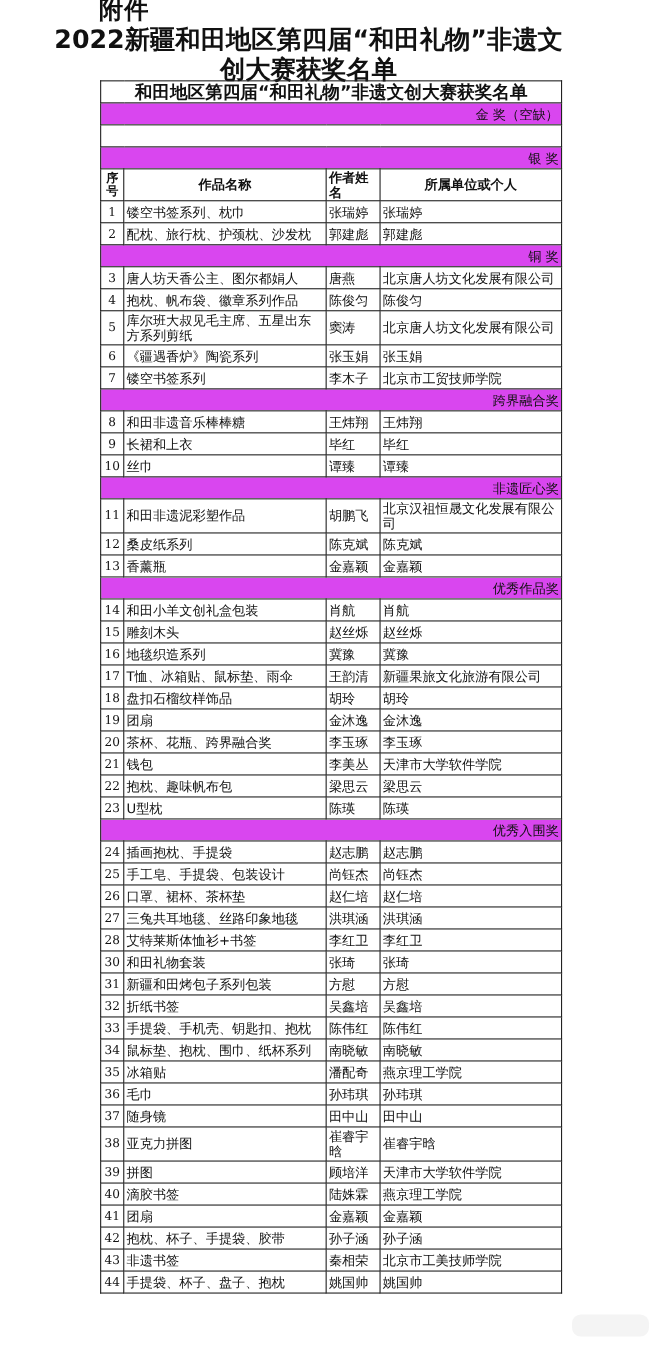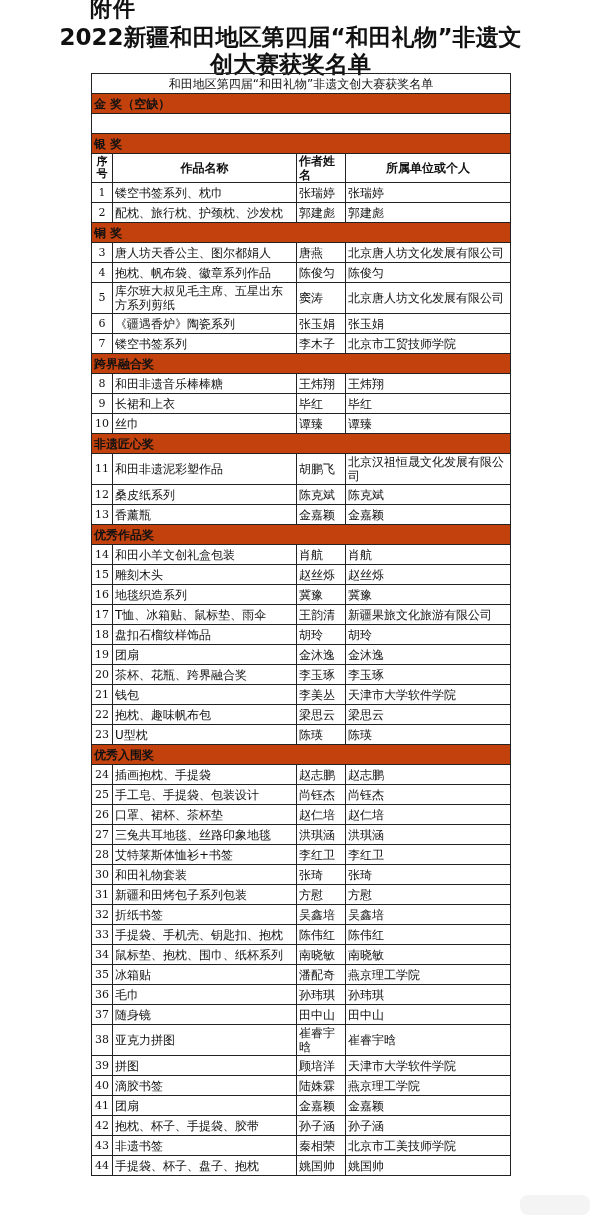--- a/index.html
+++ b/index.html
@@ -1,23 +1,23 @@
 <!DOCTYPE html>
 <html><head>
 <meta charset="utf-8">
 <style>
   html, body { margin:0; padding:0; background:#fff; }
   body { width:600px; height:1225px; position:relative; overflow:hidden; font-family:"DejaVu Sans", sans-serif; color:#111; }
   .attach { position:absolute; left:90px; top:-6px; font-size:22px; font-weight:bold; letter-spacing:1px; }
-  .title { position:absolute; left:12px; width:557px; top:24px; text-align:center; font-size:23px; font-weight:bold; line-height:27px; }
+  .title { position:absolute; left:2px; width:557px; top:24px; text-align:center; font-size:23px; font-weight:bold; line-height:27px; }
   table { position:absolute; left:91px; top:73px; width:419px; border-collapse:collapse; table-layout:fixed; font-size:12px; }
   td { border:1px solid #222; padding:0 2px; height:19px; line-height:14px; overflow:hidden; vertical-align:middle; }
   td.c0 { text-align:center; font-family:"DejaVu Serif", serif; font-size:11px; padding:0; }
-  td.band { background:#c2410c; text-align:left; font-weight:bold; }
-  td.top { text-align:center; font-weight:normal; font-size:12px; }
+  td.band { background:#d946ef; text-align:right; font-weight:normal; }
+  td.top { text-align:center; font-weight:bold; font-size:16px; }
   td.empty { height:19px; }
   tr.hdr td { font-weight:bold; height:28px; }
   tr.hdr td.h1, tr.hdr td.h3 { text-align:center; }
   tr.hdr td.h0 { font-size:11px; line-height:12px; text-align:center;margin-left:23px; }
   tr.tall td { height:30px; }
   .wm { position:absolute; left:520px; top:1195px; width:70px; height:20px; background:rgba(240,240,240,0.7); border-radius:8px; }
 </style>
 </head>
 <body>
 

